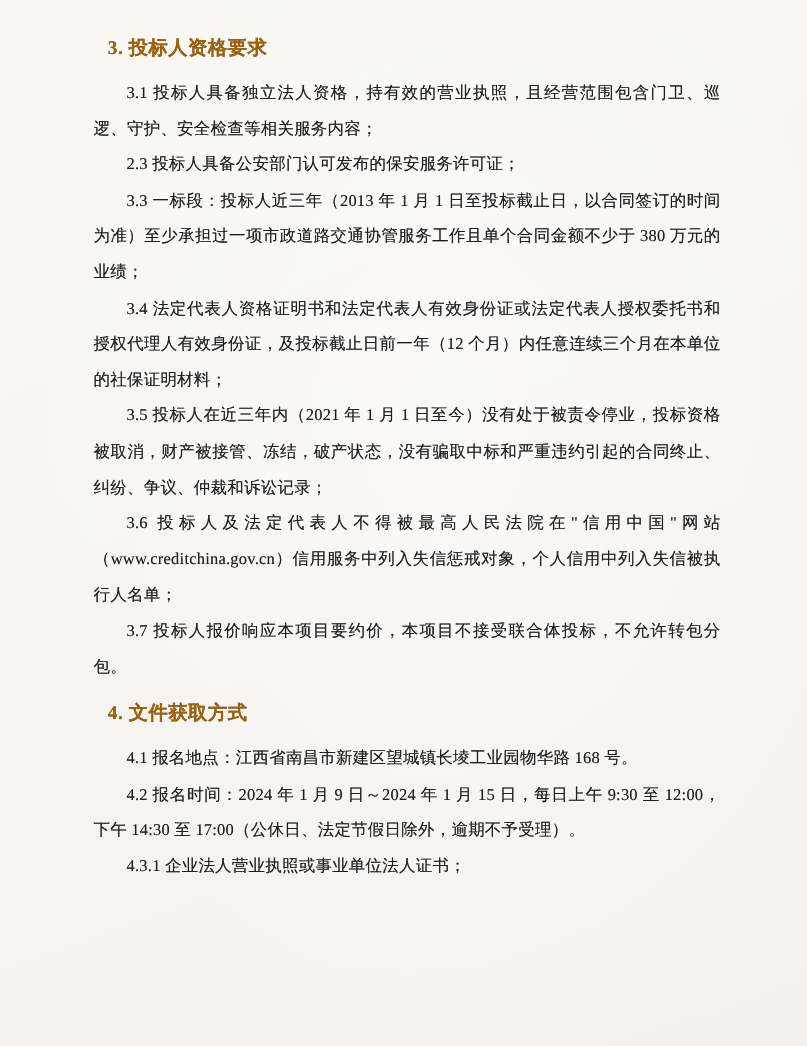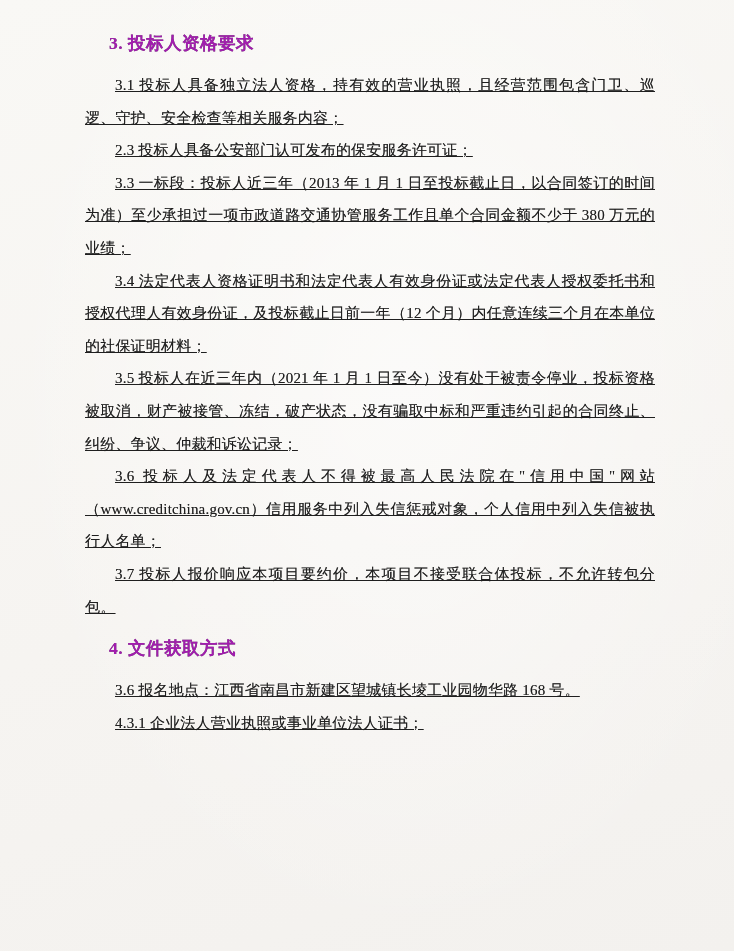--- a/index.html
+++ b/index.html
@@ -21,56 +21,56 @@
     position: absolute;
     left: 85px;
     top: 0;
     width: 570px;
     padding-top: 30px;
   }
   .section-heading {
     font-size: 17.5px;
     line-height: 26px;
     font-weight: 700;
-    color: #a21caf;
-    margin: 0 0 13px 24px;
+    color: #a16207;
+    margin: 0 0 13px 13px;
     letter-spacing: 0.5px;
     text-shadow: 0 0 0.5px rgba(0,0,0,0.6);
   }
   .section-heading.h4 {
     margin-top: 12px;
     font-family: Liberation Serif, serif;
   }
   .clause {
     font-size: 15px;
     line-height: 32.6px;
     margin: 0;
     text-indent: 2em;
     text-align: justify;
     letter-spacing: 0.2px;
     text-shadow: 0 0 0.45px rgba(20,20,20,0.55);
-    text-decoration: underline;
   }
 </style>
 </head>
 <body>
 
 <main class="doc">
 
   <section>
     <h2 class="section-heading">3. 投标人资格要求</h2>
     <p class="clause">3.1 投标人具备独立法人资格，持有效的营业执照，且经营范围包含门卫、巡逻、守护、安全检查等相关服务内容；</p>
     <p class="clause">2.3 投标人具备公安部门认可发布的保安服务许可证；</p>
     <p class="clause">3.3 一标段：投标人近三年（2013 年 1 月 1 日至投标截止日，以合同签订的时间为准）至少承担过一项市政道路交通协管服务工作且单个合同金额不少于 380 万元的业绩；</p>
     <p class="clause">3.4 法定代表人资格证明书和法定代表人有效身份证或法定代表人授权委托书和授权代理人有效身份证，及投标截止日前一年（12 个月）内任意连续三个月在本单位的社保证明材料；</p>
     <p class="clause">3.5 投标人在近三年内（2021 年 1 月 1 日至今）没有处于被责令停业，投标资格被取消，财产被接管、冻结，破产状态，没有骗取中标和严重违约引起的合同终止、纠纷、争议、仲裁和诉讼记录；</p>
     <p class="clause">3.6 投标人及法定代表人不得被最高人民法院在"信用中国"网站（www.creditchina.gov.cn）信用服务中列入失信惩戒对象，个人信用中列入失信被执行人名单；</p>
     <p class="clause">3.7 投标人报价响应本项目要约价，本项目不接受联合体投标，不允许转包分包。</p>
   </section>
 
   <section>
     <h2 class="section-heading h4">4. 文件获取方式</h2>
-    <p class="clause">3.6 报名地点：江西省南昌市新建区望城镇长堎工业园物华路 168 号。</p>
+    <p class="clause">4.1 报名地点：江西省南昌市新建区望城镇长堎工业园物华路 168 号。</p>
+    <p class="clause">4.2 报名时间：2024 年 1 月 9 日～2024 年 1 月 15 日，每日上午 9:30 至 12:00，下午 14:30 至 17:00（公休日、法定节假日除外，逾期不予受理）。</p>
     <p class="clause">4.3.1 企业法人营业执照或事业单位法人证书；</p>
 
   </section>
 
 </main>
 
 </body></html>

